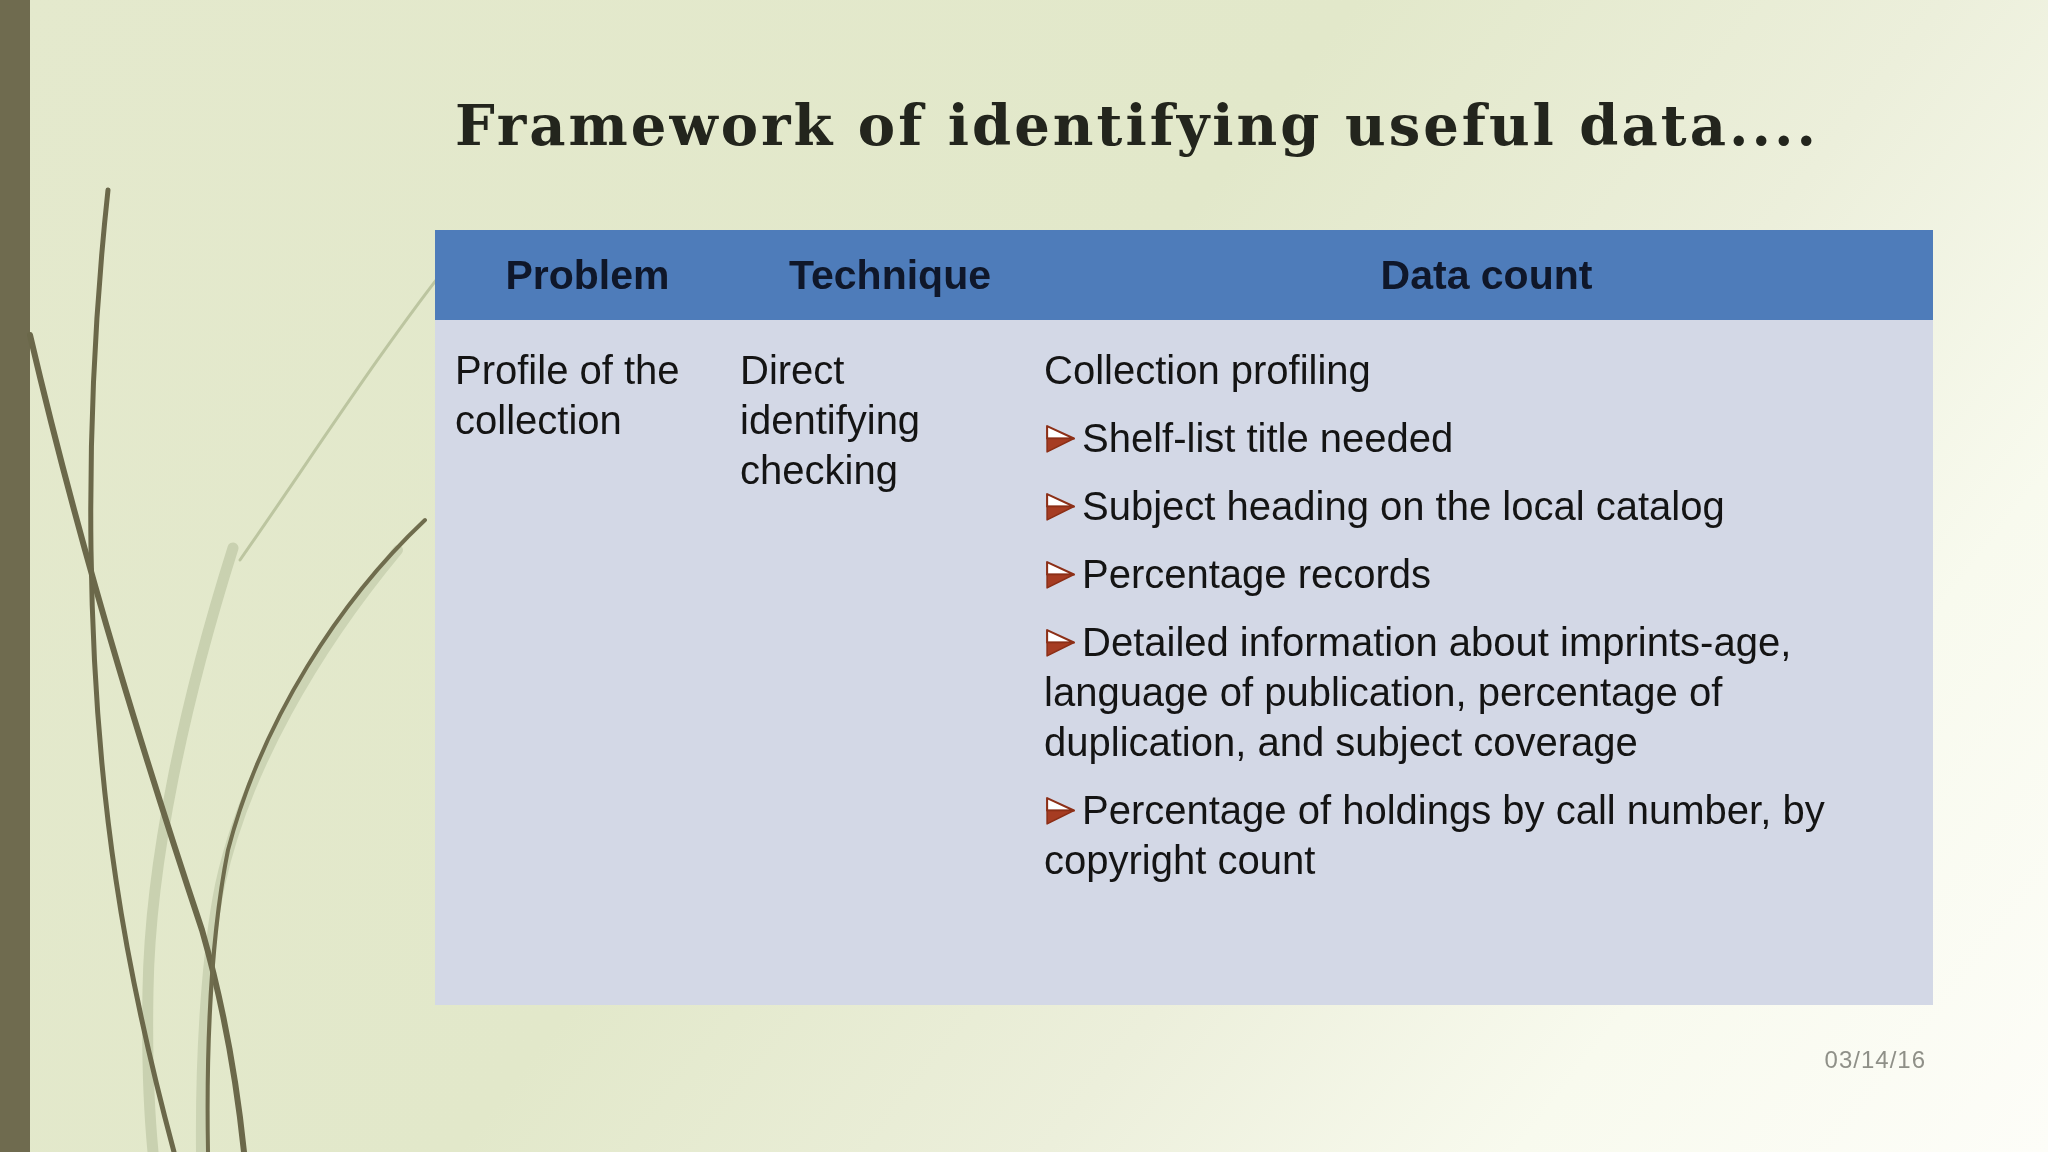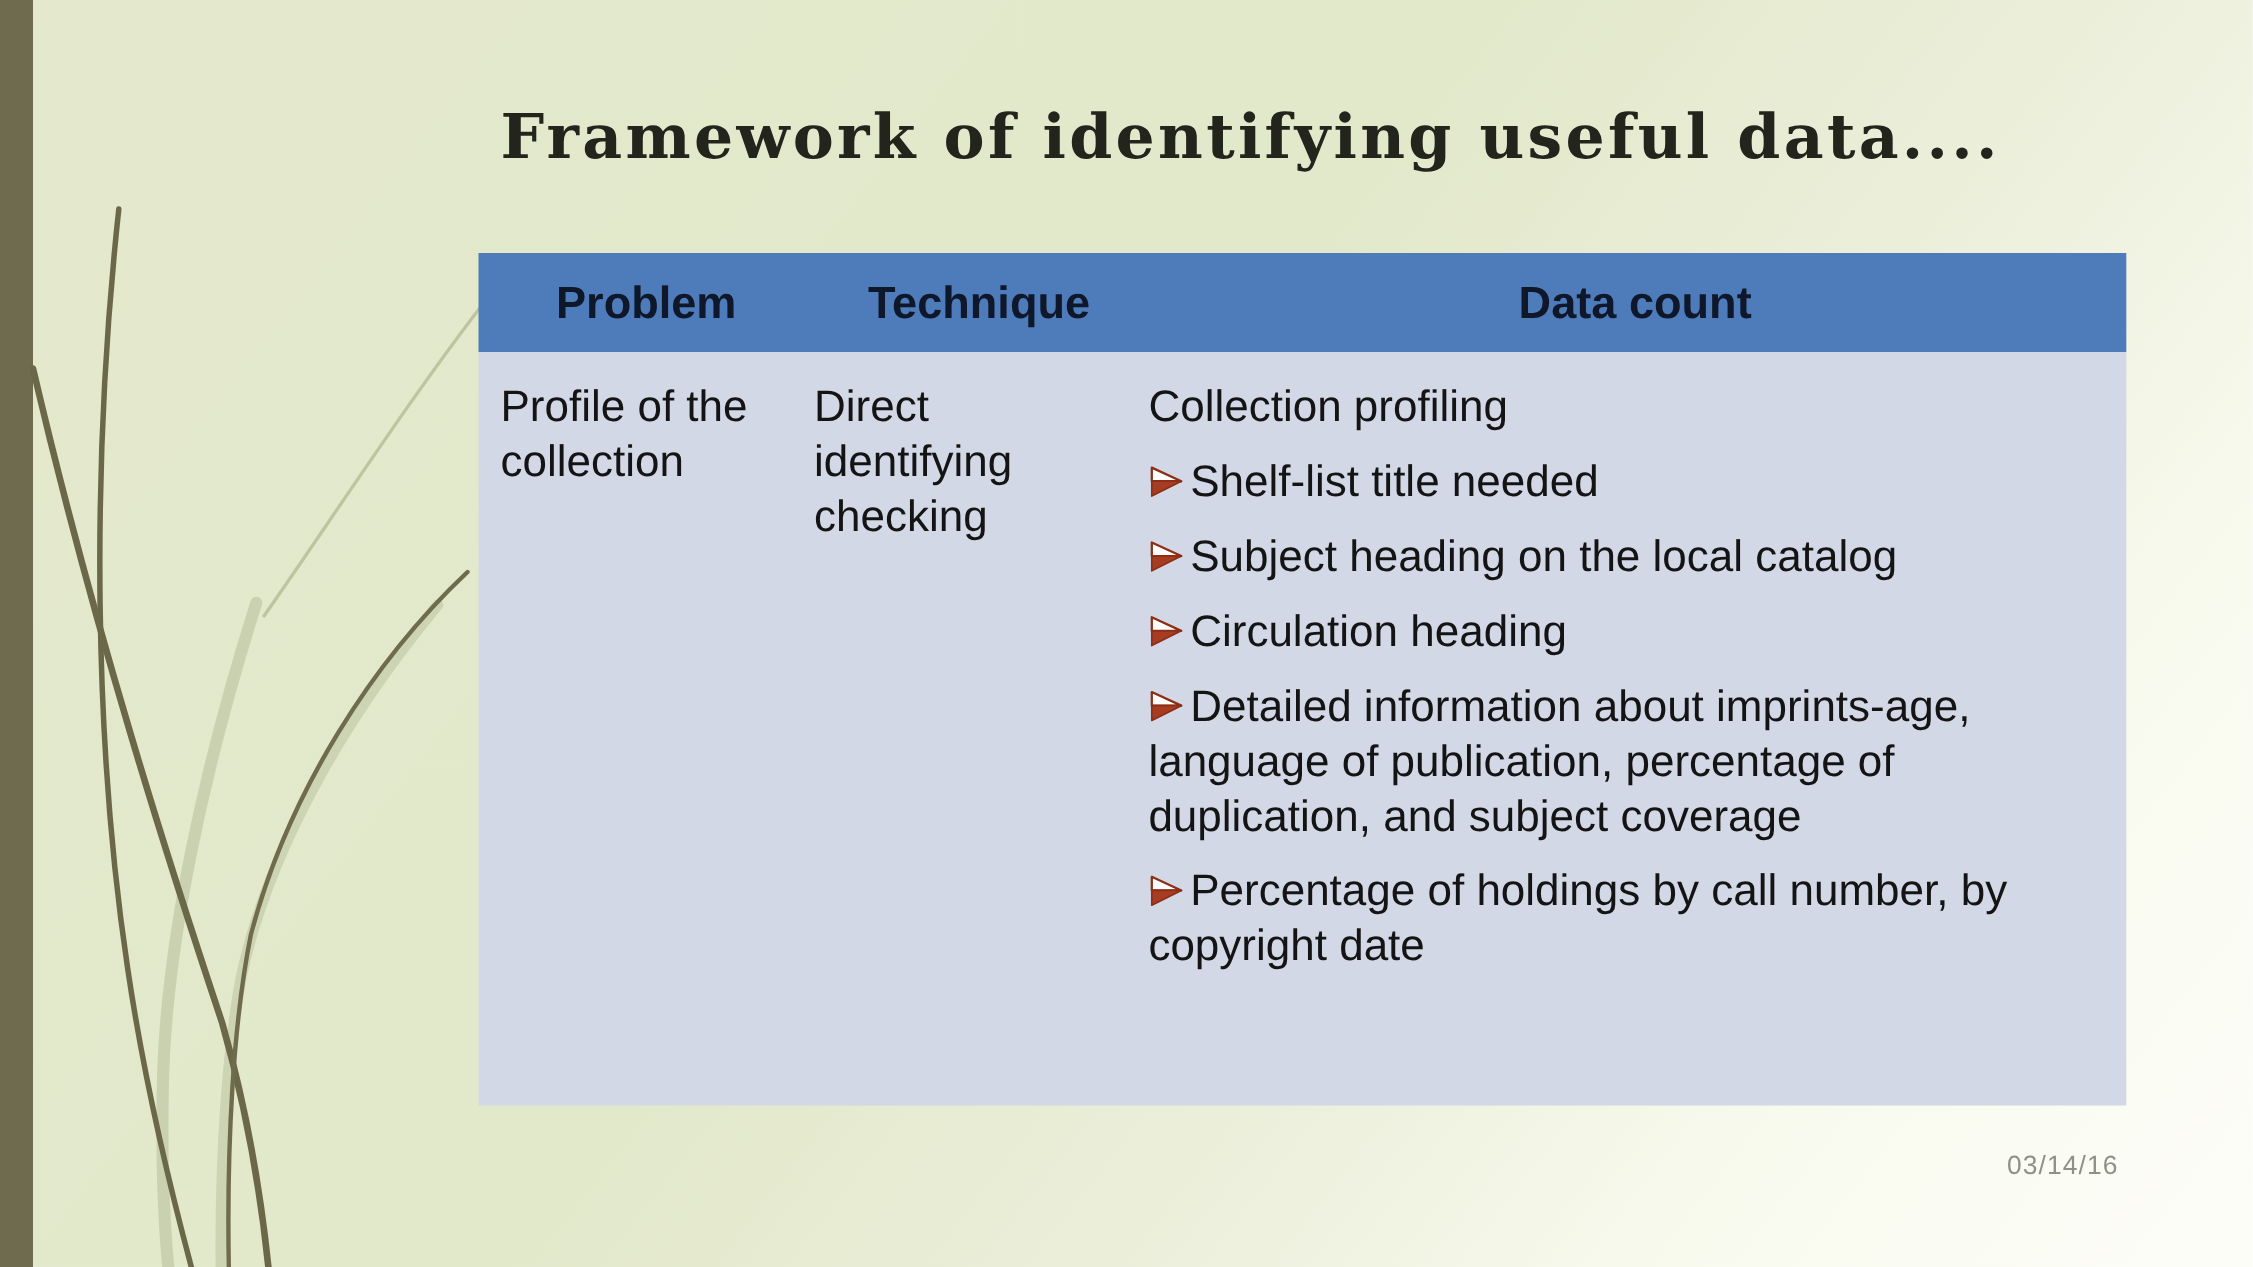--- a/index.html
+++ b/index.html
@@ -98,35 +98,35 @@
           <svg class="bullet-icon" viewBox="0 0 32 32">
               <polygon points="3,4 29,16 3,16" fill="#ffffff" stroke="#8c2f17" stroke-width="2" stroke-linejoin="round"></polygon>
               <polygon points="3,16 29,16 3,29" fill="#a63c22" stroke="#8c2f17" stroke-width="1.5" stroke-linejoin="round"></polygon>
             </svg><span>Subject heading on the local catalog</span>
         </div>
 
         <div class="dn-item">
           <svg class="bullet-icon" viewBox="0 0 32 32">
               <polygon points="3,4 29,16 3,16" fill="#ffffff" stroke="#8c2f17" stroke-width="2" stroke-linejoin="round"></polygon>
               <polygon points="3,16 29,16 3,29" fill="#a63c22" stroke="#8c2f17" stroke-width="1.5" stroke-linejoin="round"></polygon>
-            </svg><span>Circulation heading</span>
+            </svg><span>Percentage records</span>
         </div>
 
         <div class="dn-item">
           <svg class="bullet-icon" viewBox="0 0 32 32">
               <polygon points="3,4 29,16 3,16" fill="#ffffff" stroke="#8c2f17" stroke-width="2" stroke-linejoin="round"></polygon>
               <polygon points="3,16 29,16 3,29" fill="#a63c22" stroke="#8c2f17" stroke-width="1.5" stroke-linejoin="round"></polygon>
             </svg><span>Detailed information about imprints-age, language of publication, percentage of duplication, and subject coverage</span>
         </div>
 
         <div class="dn-item">
           <svg class="bullet-icon" viewBox="0 0 32 32">
               <polygon points="3,4 29,16 3,16" fill="#ffffff" stroke="#8c2f17" stroke-width="2" stroke-linejoin="round"></polygon>
               <polygon points="3,16 29,16 3,29" fill="#a63c22" stroke="#8c2f17" stroke-width="1.5" stroke-linejoin="round"></polygon>
-            </svg><span>Percentage of holdings by call number, by copyright date</span>
+            </svg><span>Percentage of holdings by call number, by copyright count</span>
         </div>
 
       </div>
     </div>
   </div>
 
   <div class="slide-date">03/14/16</div>
 
 </div>
 

